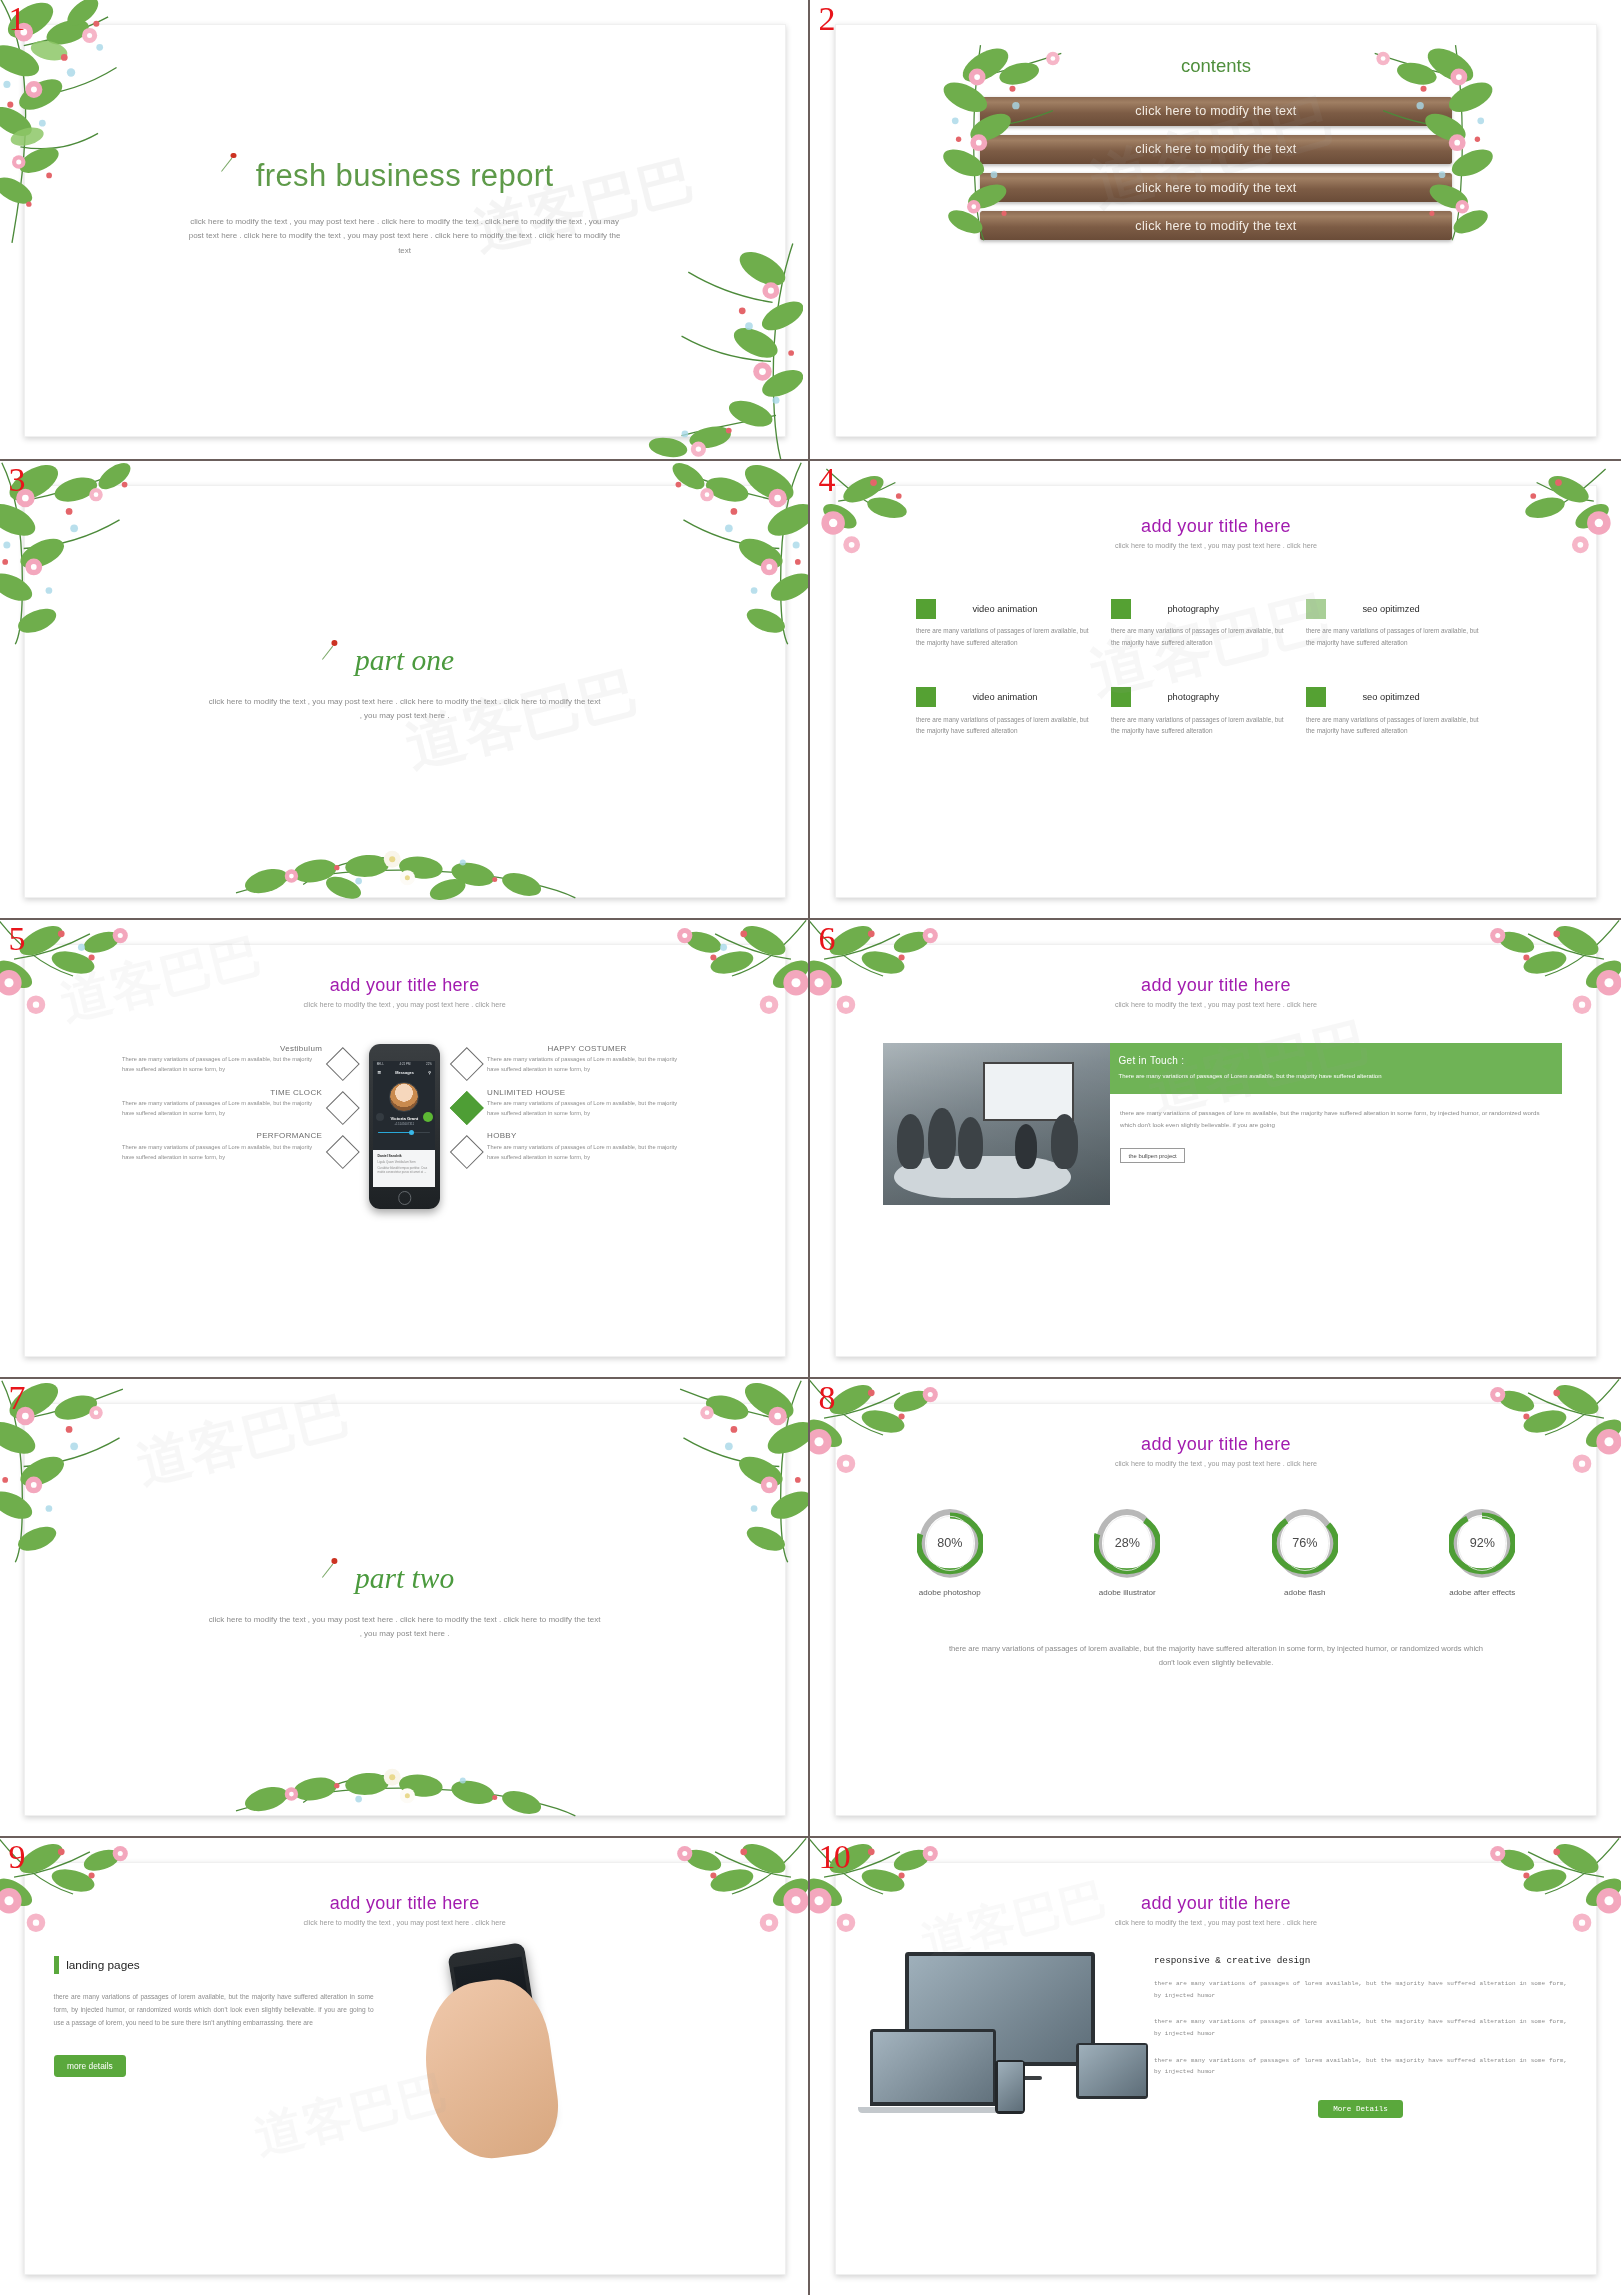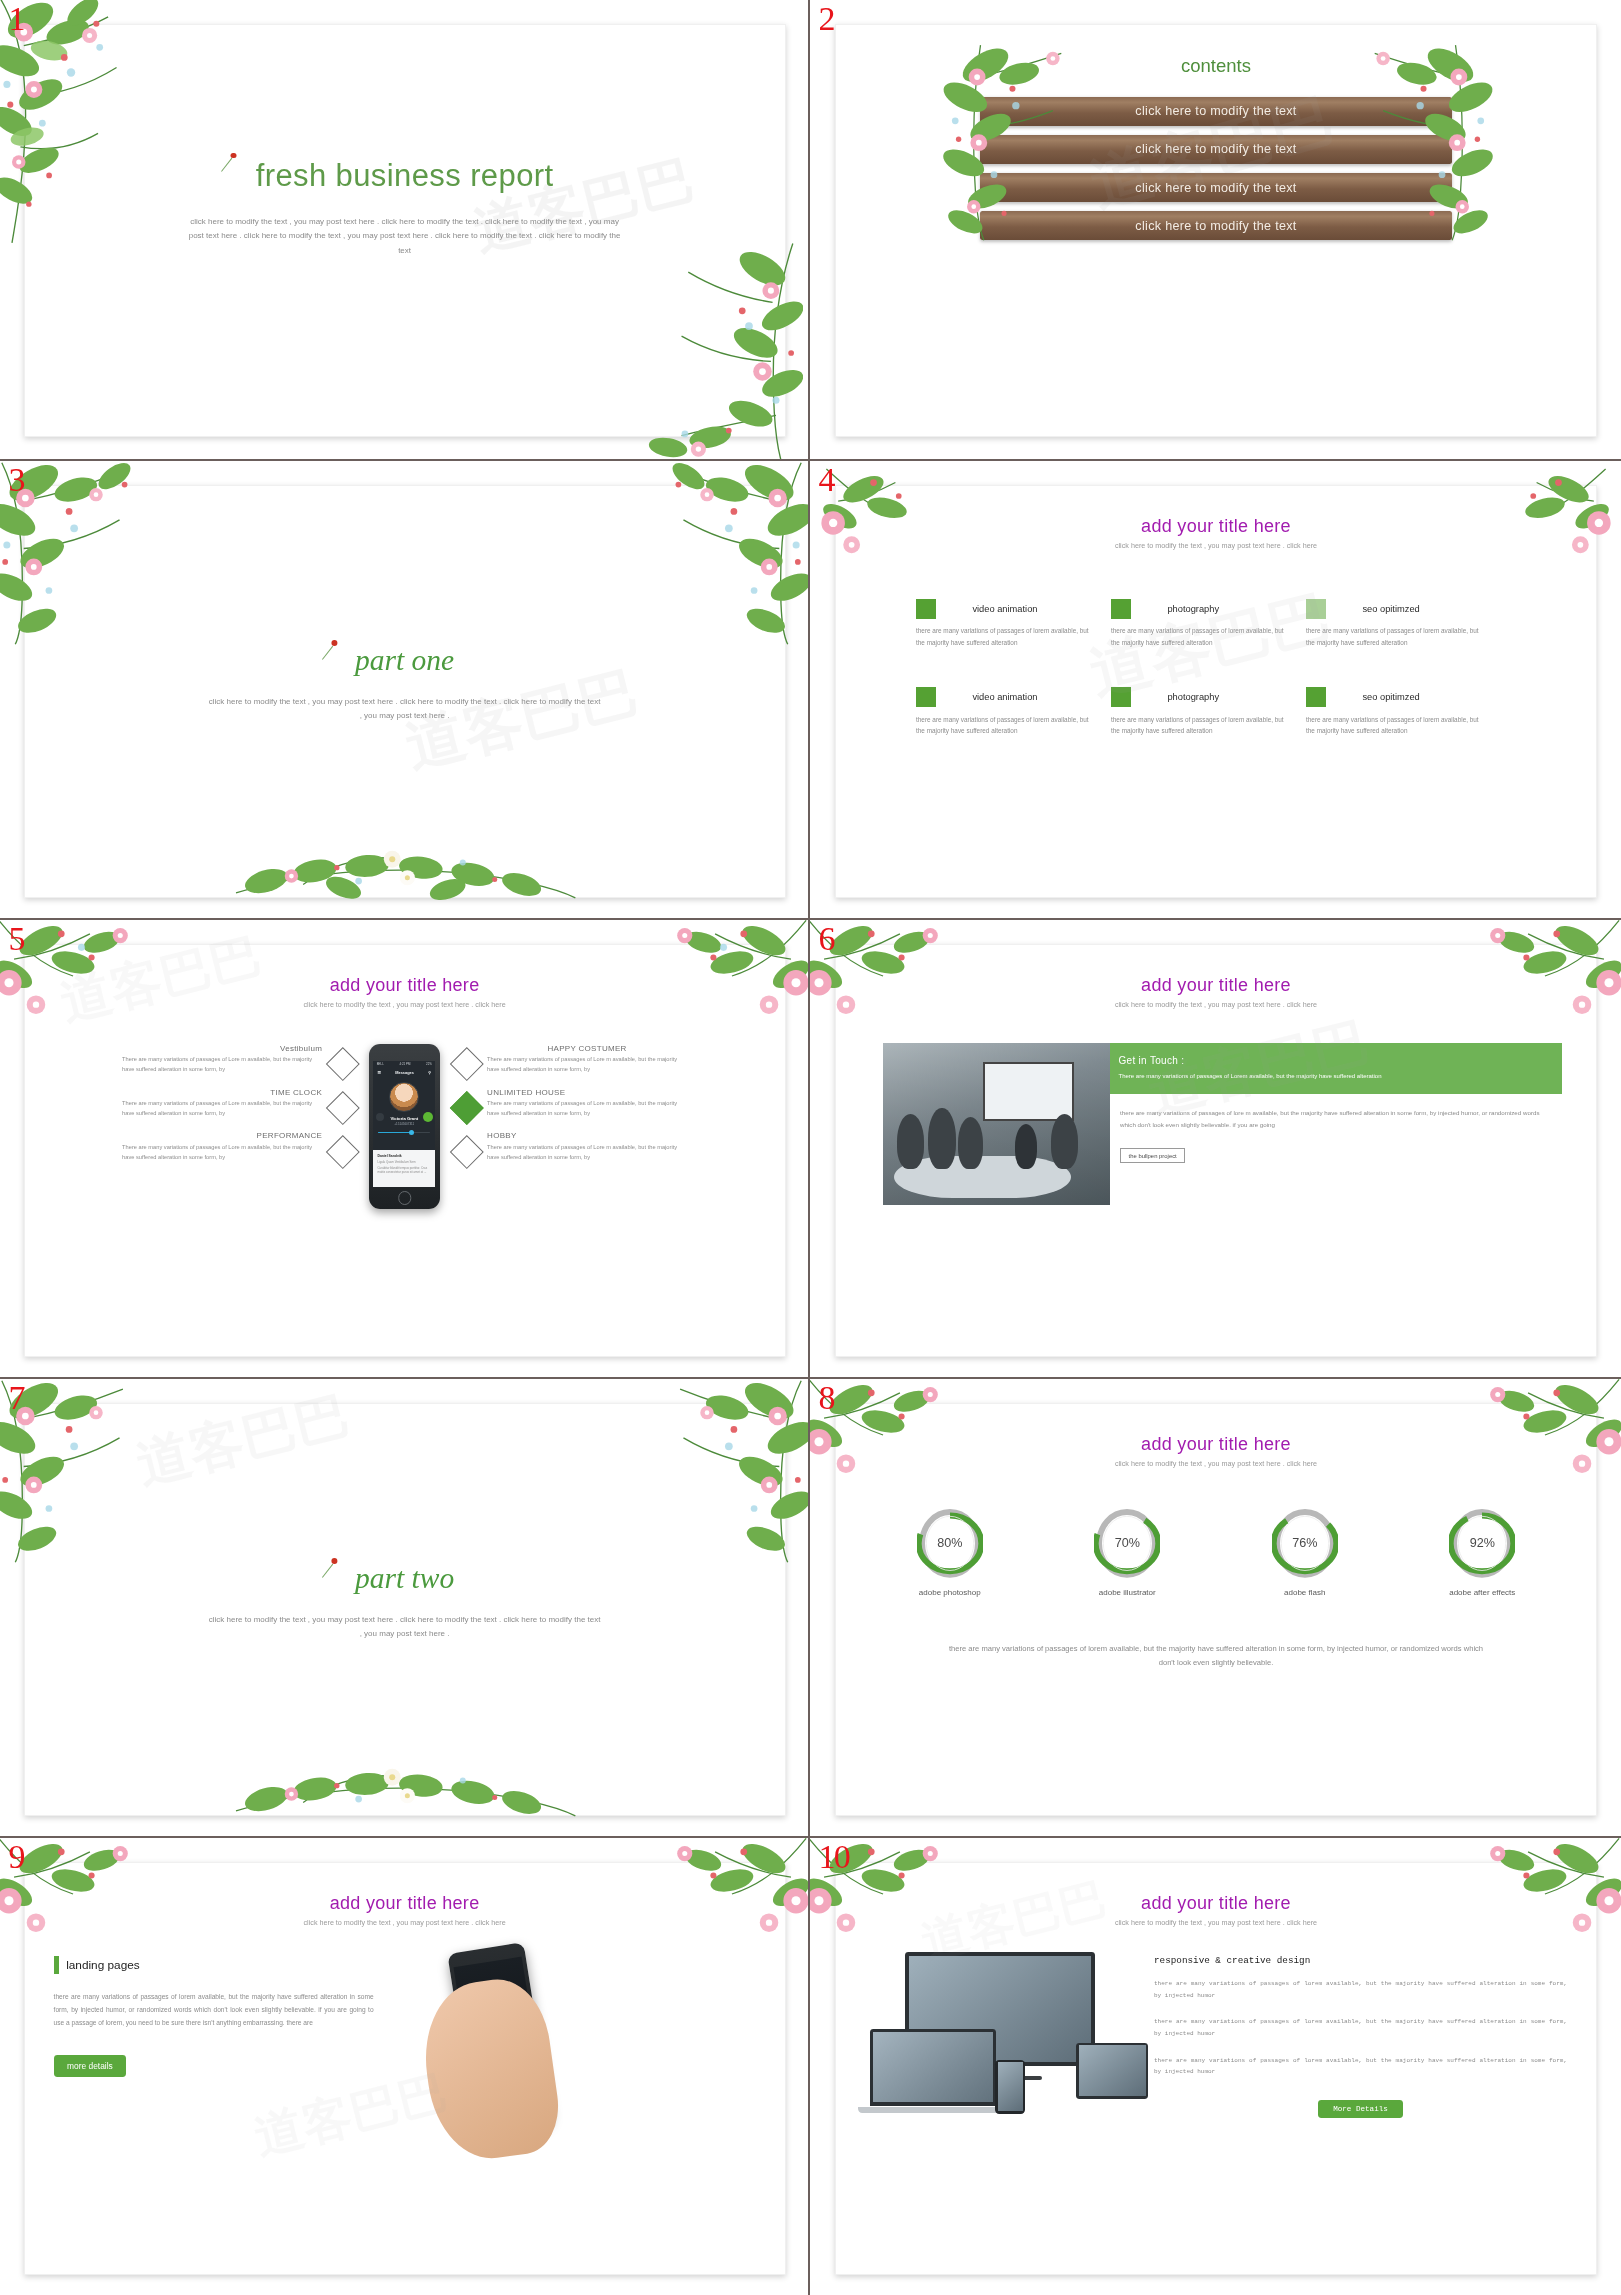--- a/index.html
+++ b/index.html
@@ -1011,21 +1011,21 @@
           <div class="donut-label">adobe photoshop</div>
         </div>
 
         <div class="donut-wrap">
           <div class="donut">
             <svg viewBox="0 0 78 86">
               <ellipse cx="39" cy="43" rx="33" ry="37" fill="none" stroke="#b8b8b8" stroke-width="7"></ellipse>
               <ellipse cx="39" cy="43" rx="33" ry="37" fill="none" stroke="#4e9e35" stroke-width="7" stroke-dasharray="154 66" stroke-dashoffset="-22" transform="rotate(-90 39 43)"></ellipse>
               <ellipse cx="39" cy="43" rx="28" ry="32" fill="none" stroke="#ececec" stroke-width="1"></ellipse>
             </svg>
-            <span>70%</span>
+            <span>28%</span>
           </div>
           <div class="donut-label">adobe illustrator</div>
         </div>
 
         <div class="donut-wrap">
           <div class="donut">
             <svg viewBox="0 0 78 86">
               <ellipse cx="39" cy="43" rx="33" ry="37" fill="none" stroke="#b8b8b8" stroke-width="7"></ellipse>
               <ellipse cx="39" cy="43" rx="33" ry="37" fill="none" stroke="#4e9e35" stroke-width="7" stroke-dasharray="167 53" stroke-dashoffset="-30" transform="rotate(-90 39 43)"></ellipse>
               <ellipse cx="39" cy="43" rx="28" ry="32" fill="none" stroke="#ececec" stroke-width="1"></ellipse>

